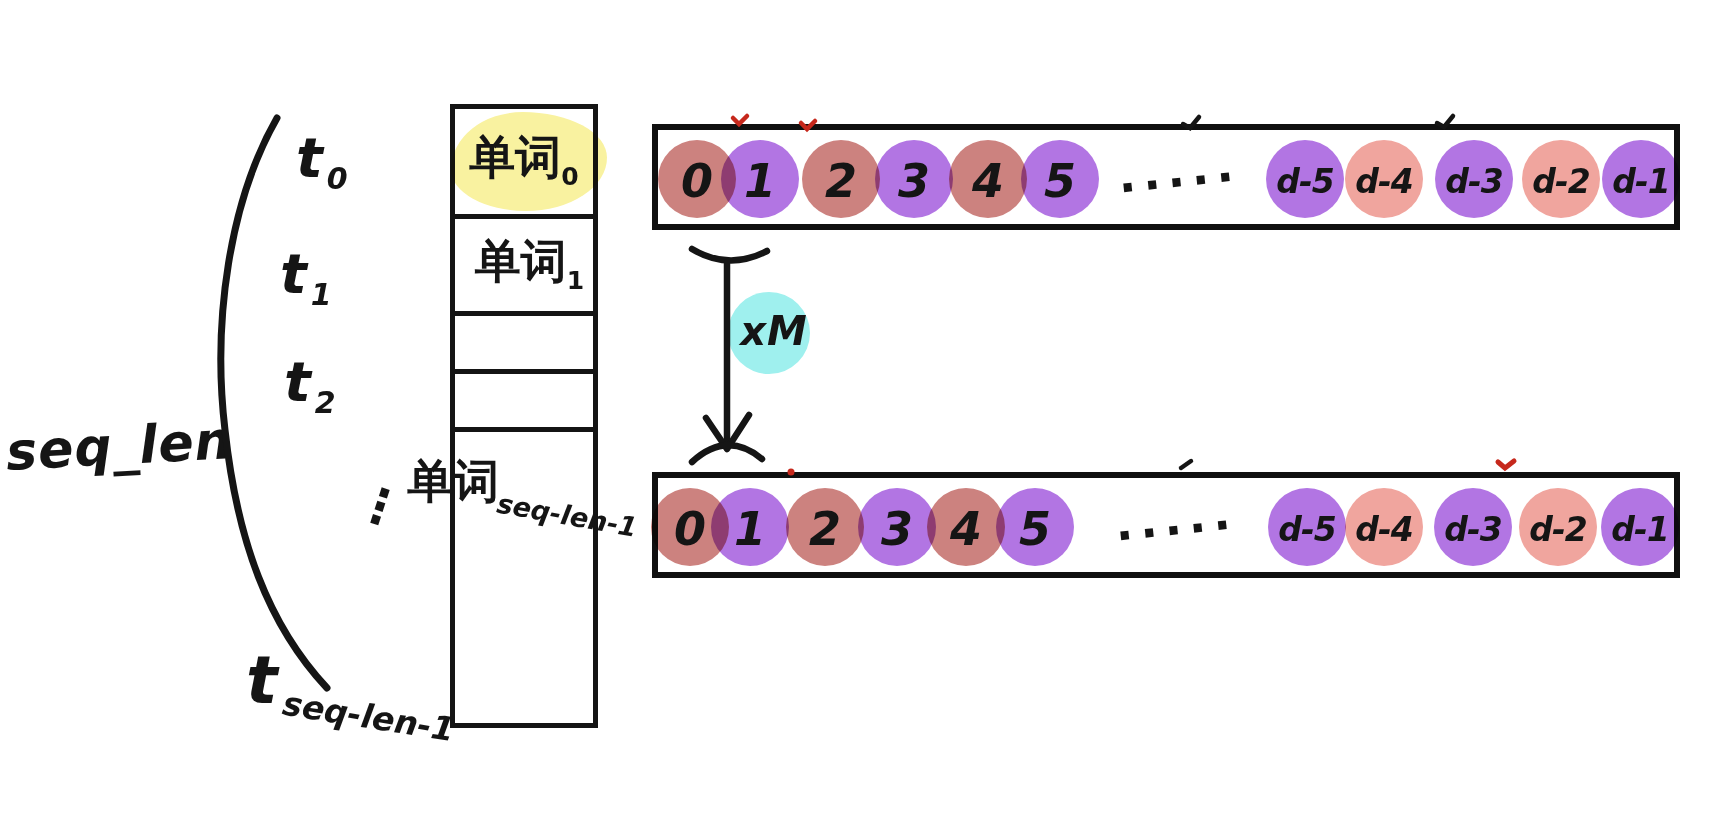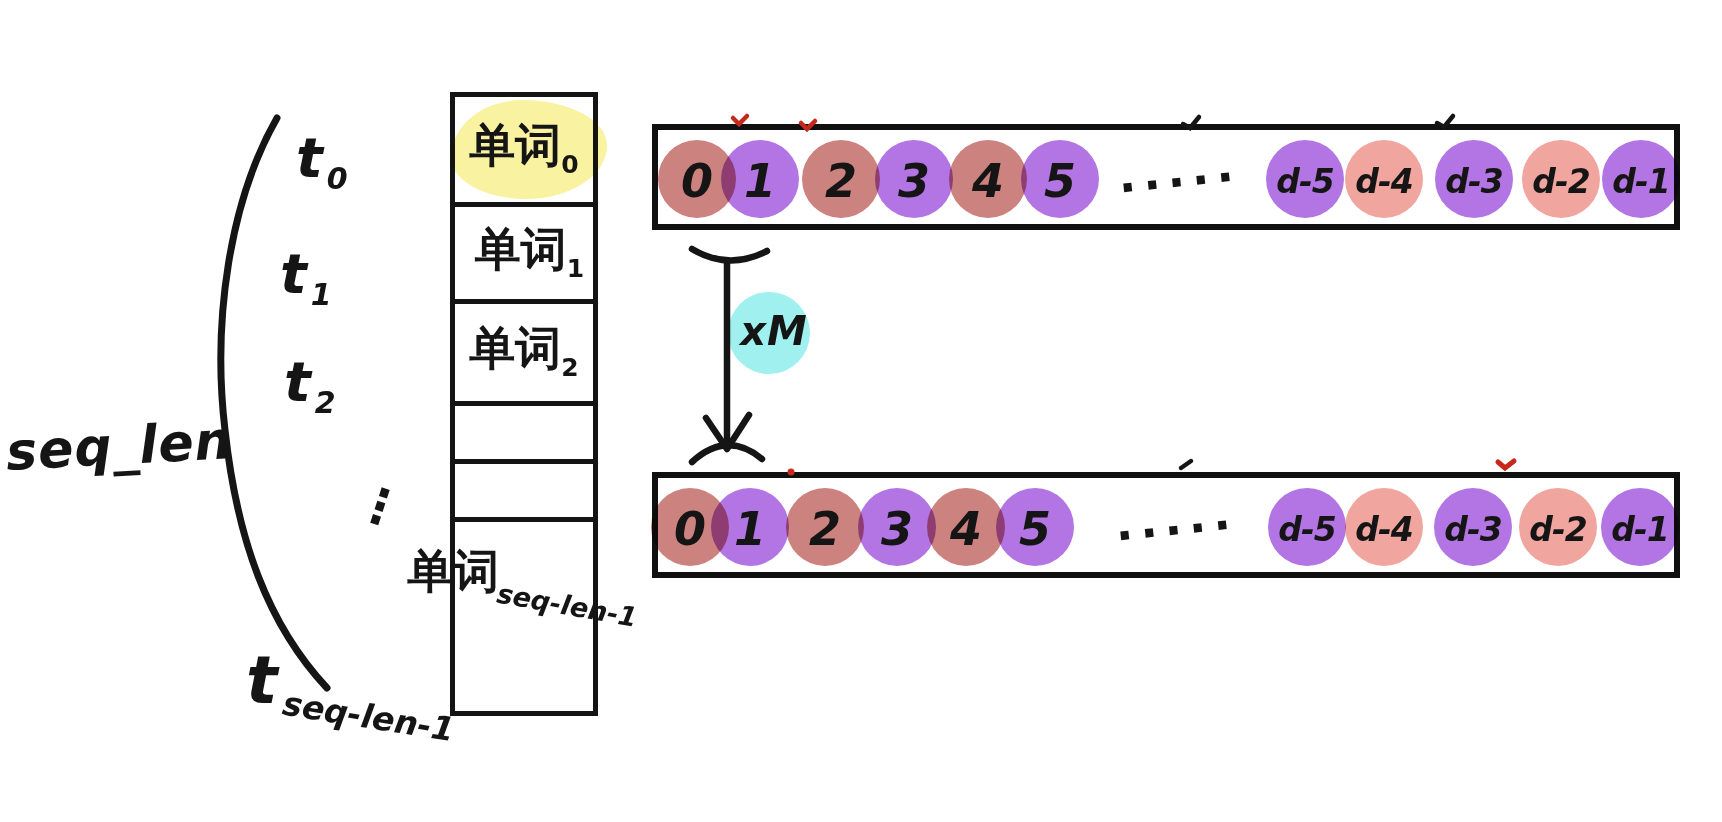--- a/index.html
+++ b/index.html
@@ -16,21 +16,21 @@
   }
   .t-label{display:flex;align-items:flex-start;font-style:italic;font-weight:bold;}
   .t-label .t-base{font-size:56px;line-height:1;}
   .t-label .t-sub{font-size:30px;line-height:1;margin-top:34px;margin-left:4px;}
   .t-last .t-base{font-size:66px;}
   .t-last .t-sub{font-size:33px;margin-top:52px;transform:rotate(9deg);white-space:nowrap;}
   .vdots{left:356px;top:482px;font-size:48px;font-weight:bold;transform:rotate(18deg);line-height:1;}
 
   
   .word-table{
-    left:450px;top:92px;width:148px;height:624px;
+    left:450px;top:104px;width:148px;height:624px;
     border:5px solid #141414;box-sizing:border-box;
     display:flex;flex-direction:column;
   }
   .trow{
     position:relative;box-sizing:border-box;border-bottom:5px solid #141414;
     display:flex;align-items:center;justify-content:center;overflow:visible;
   }
   .trow:last-child{border-bottom:none;}
   .trow .hl{
     position:absolute;left:-4px;right:-14px;top:3px;bottom:3px;
@@ -92,23 +92,20 @@
       </div>
     </div>
 
   <div class="abs word-table" id="word-table">
       <div class="trow" style="height: 110px;">
         <span class="hl"></span>
         <span class="word-text">单词<span class="word-sub">0</span></span>
       </div>
       <div class="trow" style="height: 97px; padding-left: 11px;">
         <span class="word-text">单词<span class="word-sub">1</span></span>
-      </div>
-      <div class="trow" style="height: 102px;">
-        <span class="word-text">单词<span class="word-sub">2</span></span>
       </div>
       <div class="trow" style="height: 58px;"></div>
       <div class="trow" style="height: 58px;"></div>
       <div class="trow lastrow" style="height: 107px;">
         <span class="word-text">单词<span class="word-sub">seq-len-1</span></span>
       </div>
     </div>
 
   <div class="abs bar" id="bar-top" style="left:652px;top:124px;width:1028px;height:106px;"></div>
   <div id="bar-top-items">

